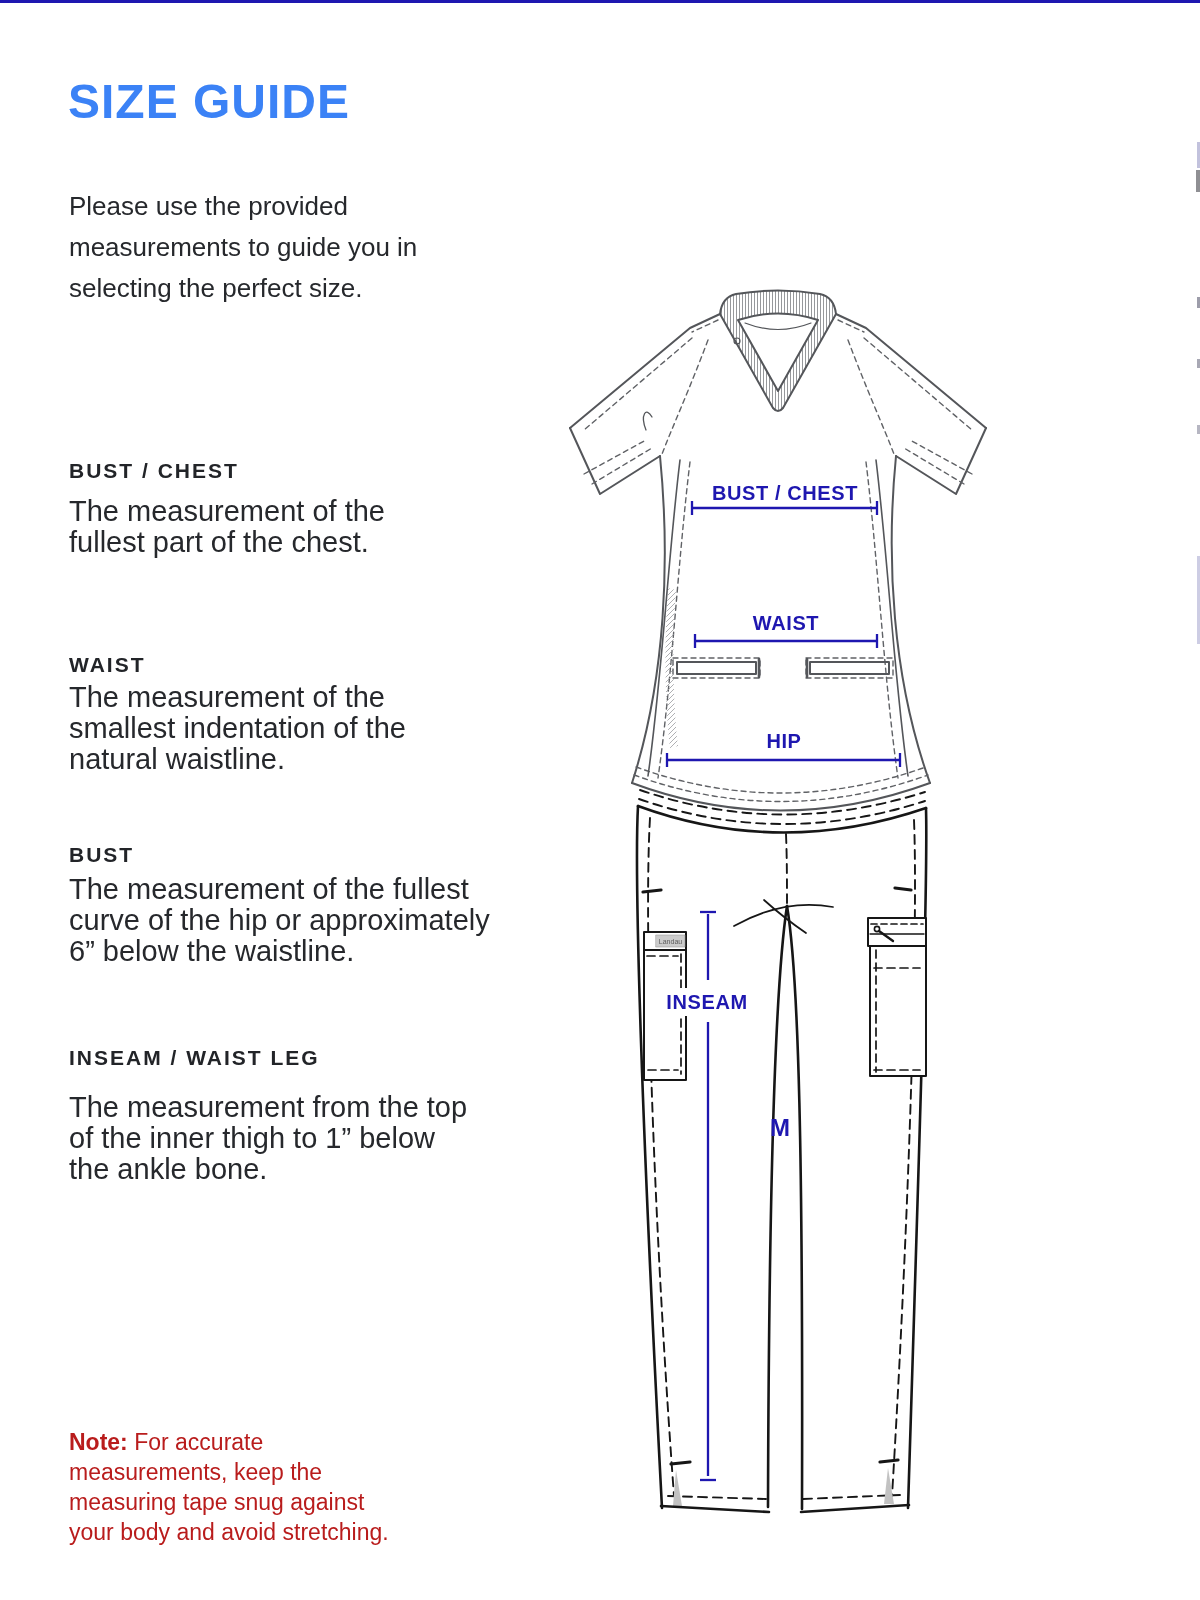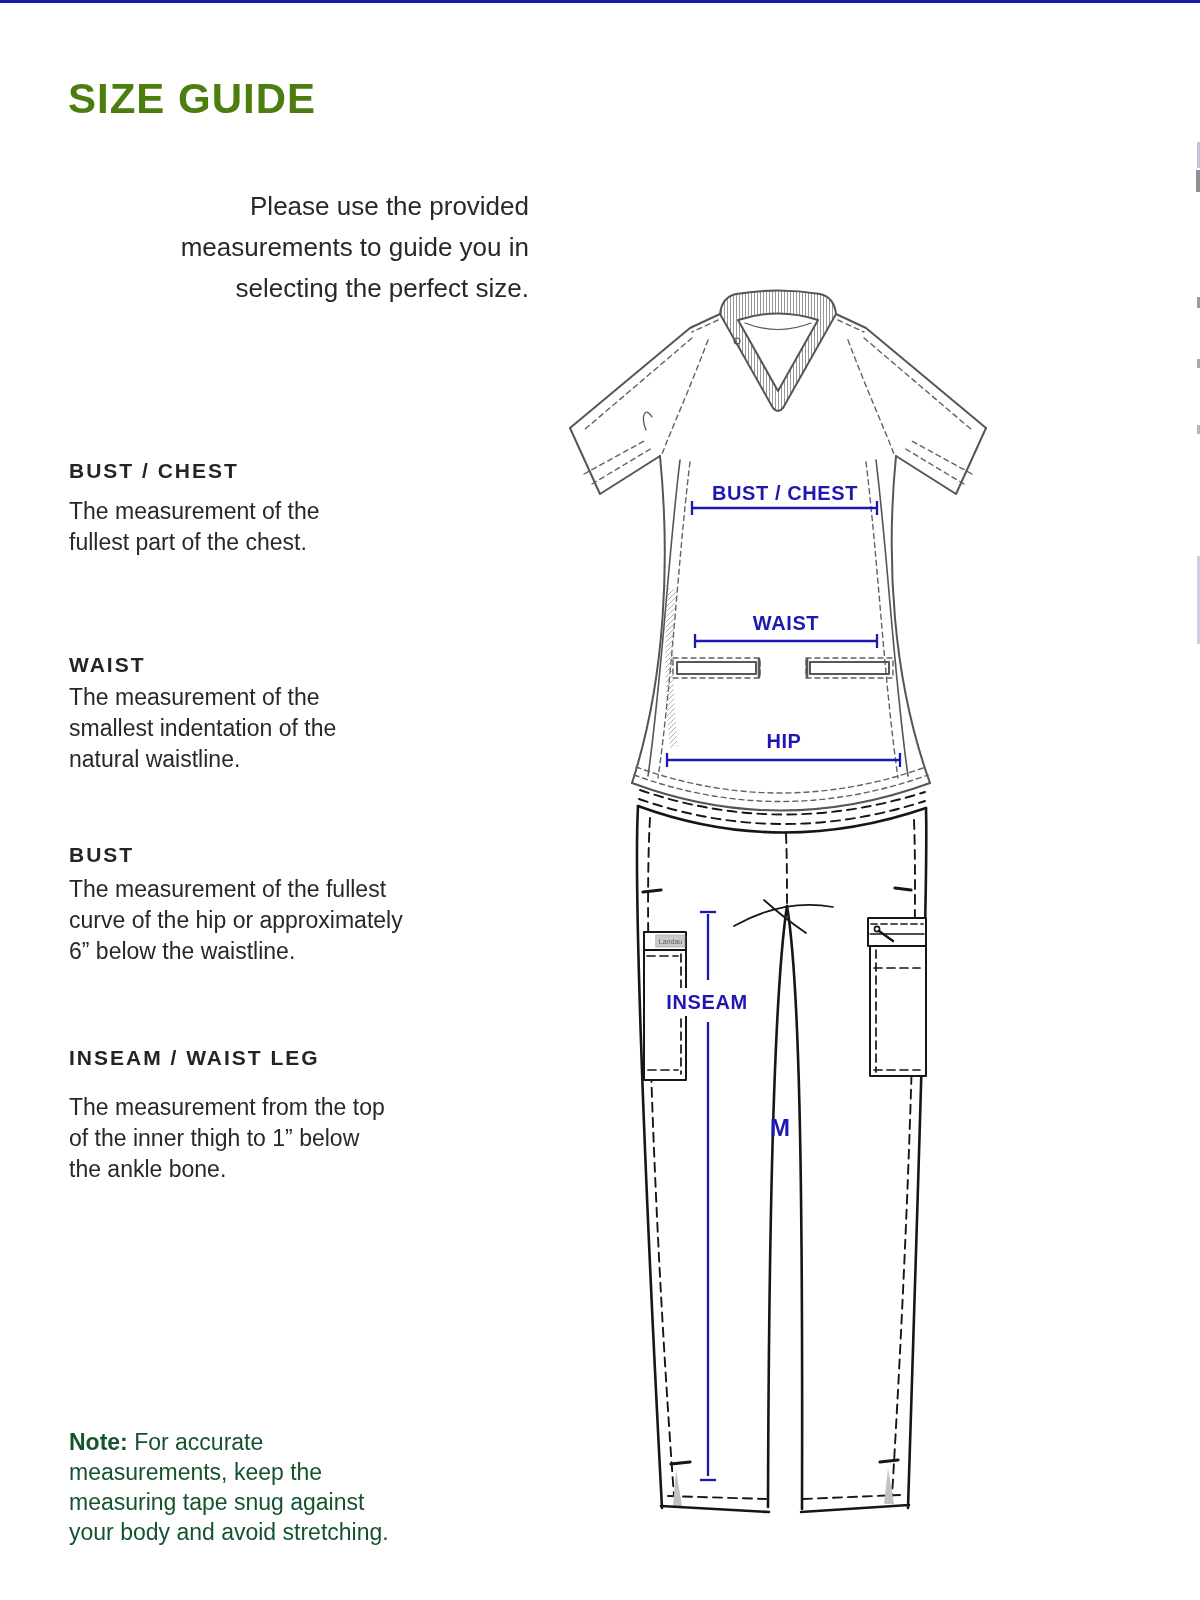--- a/index.html
+++ b/index.html
@@ -2,42 +2,42 @@
 <html><head>
 <meta charset="utf-8">
 <style>
   html,body{margin:0;padding:0;}
   body{
     width:1200px;height:1600px;position:relative;background:#ffffff;
     font-family:"Liberation Sans",sans-serif;color:#26282c;overflow:hidden;
   }
   .top-line{position:absolute;left:0;top:0;width:1200px;height:3px;}
   .page-title{
-    position:absolute;left:68px;top:78px;font-size:42px;font-weight:700;
-    letter-spacing:1px;color:#4d7c0f;line-height:1;
+    position:absolute;left:68px;top:78px;font-size:48px;font-weight:700;
+    letter-spacing:1px;color:#3b82f6;line-height:1;
   }
   .intro{
     position:absolute;left:69px;top:186px;width:460px;font-size:26px;
-    line-height:41px;color:#26282c;white-space:pre-line;text-align:right;
+    line-height:41px;color:#26282c;white-space:pre-line;
   }
   .sec-h{
     position:absolute;left:69px;font-size:21px;font-weight:700;
     letter-spacing:2px;color:#222428;line-height:1;
   }
   .sec-p{
-    position:absolute;left:69px;font-size:23px;line-height:31px;
+    position:absolute;left:69px;font-size:29px;line-height:31px;
     color:#26282c;white-space:pre-line;
   }
   .h-bust{top:460px}.p-bust{top:496px}
   .h-waist{top:654px}.p-waist{top:682px}
   .h-hips{top:844px}.p-hips{top:874px}
   .h-inseam{top:1047px}.p-inseam{top:1092px}
   .note{
     position:absolute;left:69px;top:1404px;width:360px;font-size:23px;
-    line-height:30px;color:#14532d;
+    line-height:30px;color:#b91c1c;
   }
   .note b{font-weight:700;}
   .note .lines{white-space:pre-line;}
   .diagram{position:absolute;left:540px;top:278px;width:470px;height:1250px;}
   svg text{font-family:"Liberation Sans",sans-serif;}
   .anno{font-weight:700;font-size:20px;letter-spacing:0.6px;}
   .size-m{font-weight:700;font-size:24px;}
   .tag-txt{font-size:7px;letter-spacing:0;}
   .edge-mark{position:absolute;right:0;}
 </style>

